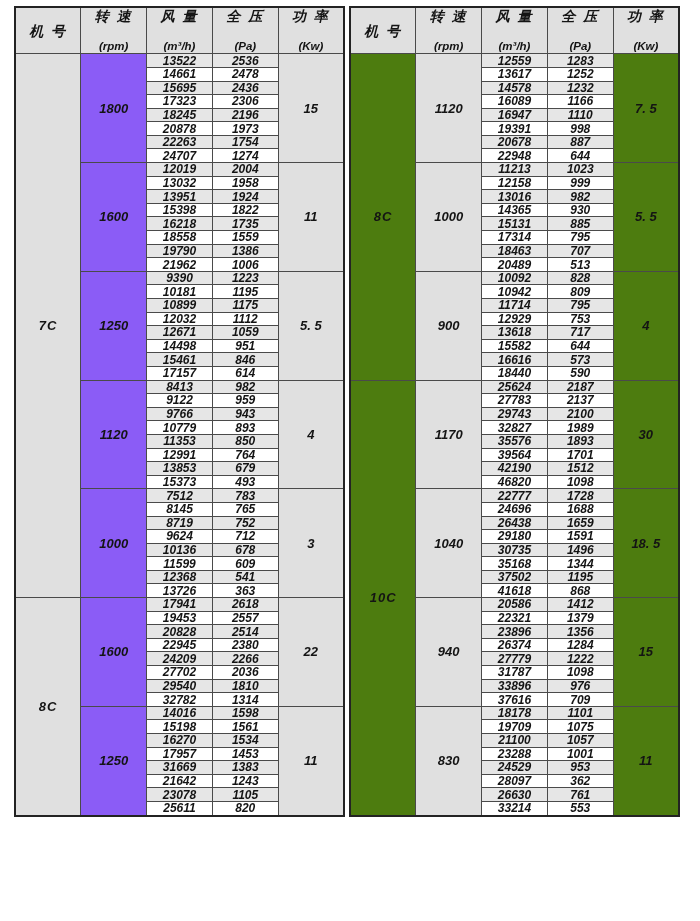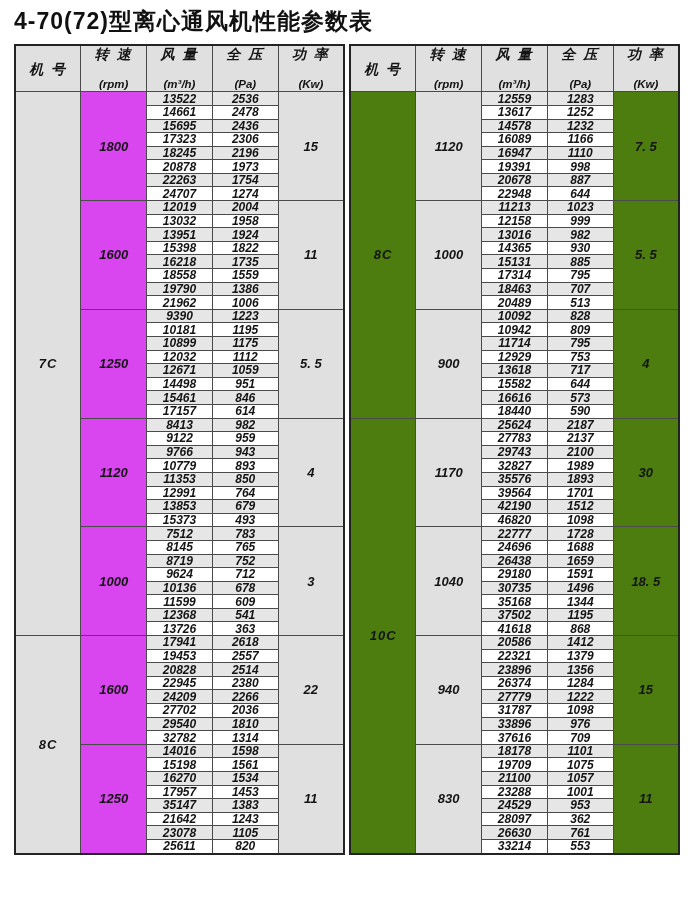--- a/index.html
+++ b/index.html
@@ -38,30 +38,29 @@
   .fan-table thead th .h2{
     display:block;font-size:11.5px;letter-spacing:0;margin-top:16px;
   }
   .fan-table tbody td{height:12.6px;font-size:12px;line-height:1;}
   .fan-table .model-cell{font-size:13px;letter-spacing:1px;}
   .fan-table .speed-cell,.fan-table .power-cell{font-size:13px;}
   .fan-table .num-cell{background:#ffffff;}
   .fan-table .num-cell.stripe{background:var(--stripe-bg);}
   
   .tbl-left .model-cell,.tbl-left .power-cell{background:var(--cell-bg);}
-  .tbl-left .speed-cell{background:#d946ef;}
+  .tbl-left .speed-cell{background:#8b5cf6;}
   
   .tbl-right .speed-cell{background:var(--cell-bg);}
   .tbl-right .model-cell,.tbl-right .power-cell{background:#4d7c0f;}
 </style>
 </head>
 <body>
 
 <div class="page">
-  <h1 class="title">4-70(72)型离心通风机性能参数表</h1>
 
   <div class="tables">
 
     <table class="fan-table tbl-left">
       <thead>
         <tr>
           <th class="model-col">
             <span class="h1">机 号</span>
           </th>
           <th>
@@ -301,21 +300,21 @@
           </tr>
           <tr>
             <td class="num-cell flow-cell stripe">16270</td>
             <td class="num-cell pressure-cell stripe">1534</td>
           </tr>
           <tr>
             <td class="num-cell flow-cell">17957</td>
             <td class="num-cell pressure-cell">1453</td>
           </tr>
           <tr>
-            <td class="num-cell flow-cell stripe">35147</td>
+            <td class="num-cell flow-cell stripe">31669</td>
             <td class="num-cell pressure-cell stripe">1383</td>
           </tr>
           <tr>
             <td class="num-cell flow-cell">21642</td>
             <td class="num-cell pressure-cell">1243</td>
           </tr>
           <tr>
             <td class="num-cell flow-cell stripe">23078</td>
             <td class="num-cell pressure-cell stripe">1105</td>
           </tr>

